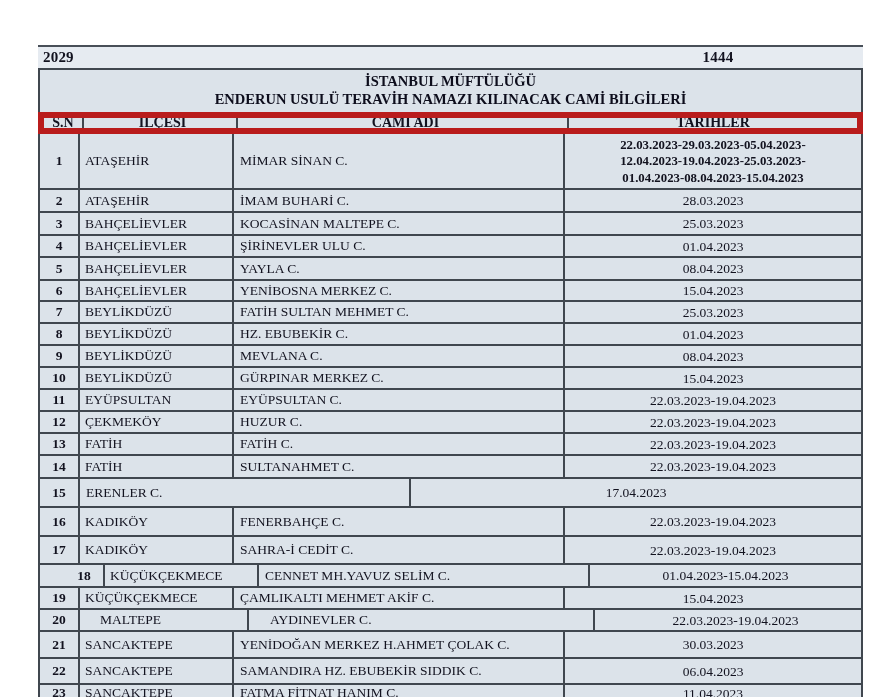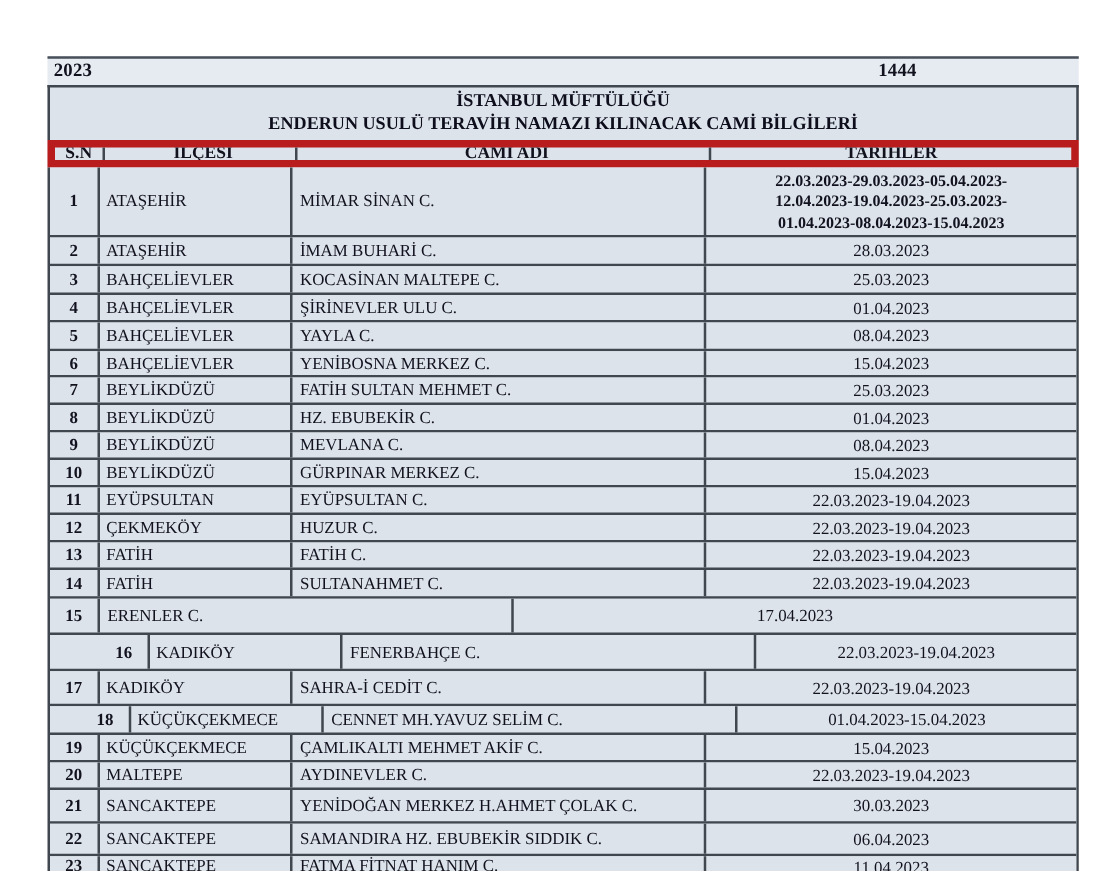--- a/index.html
+++ b/index.html
@@ -104,21 +104,21 @@
     line-height: 1.28;
   }
   .row.multi .c-dates { font-size: 12.8px; font-weight: bold; }
 </style>
 </head>
 <body>
 
 <div class="sheet">
 
   <div class="year-row">
-    <span class="year-left">2023</span>
+    <span class="year-left">2029</span>
     <span class="year-right">1444</span>
   </div>
 
   <div class="title-box">
     <div>İSTANBUL MÜFTÜLÜĞÜ</div>
     <div>ENDERUN USULÜ TERAVİH NAMAZI KILINACAK CAMİ BİLGİLERİ</div>
   </div>
 
   <div class="header-row">
     <div class="cell c-sn">S.N</div>
@@ -227,21 +227,21 @@
     <div class="cell c-mosque">SULTANAHMET C.</div>
     <div class="cell c-dates">22.03.2023-19.04.2023</div>
   </div>
 
   <div class="row" style="height: 29px;">
     <div class="cell c-sn">15</div>
     <div class="cell c-mosque">ERENLER C.</div>
     <div class="cell c-dates">17.04.2023</div>
   </div>
 
-  <div class="row" style="height: 29px; padding-left: 40px;">
+  <div class="row" style="height: 29px;">
     <div class="cell c-sn">16</div>
     <div class="cell c-district">KADIKÖY</div>
     <div class="cell c-mosque">FENERBAHÇE C.</div>
     <div class="cell c-dates">22.03.2023-19.04.2023</div>
   </div>
 
   <div class="row" style="height: 28px;">
     <div class="cell c-sn">17</div>
     <div class="cell c-district">KADIKÖY</div>
     <div class="cell c-mosque">SAHRA-İ CEDİT C.</div>
@@ -255,21 +255,21 @@
     <div class="cell c-dates">01.04.2023-15.04.2023</div>
   </div>
 
   <div class="row" style="height: 22px;">
     <div class="cell c-sn">19</div>
     <div class="cell c-district">KÜÇÜKÇEKMECE</div>
     <div class="cell c-mosque">ÇAMLIKALTI MEHMET AKİF C.</div>
     <div class="cell c-dates">15.04.2023</div>
   </div>
 
-  <div class="row" style="height: 22px;">
+  <div class="row" style="height: 22px; gap: 15px;">
     <div class="cell c-sn">20</div>
     <div class="cell c-district">MALTEPE</div>
     <div class="cell c-mosque">AYDINEVLER C.</div>
     <div class="cell c-dates">22.03.2023-19.04.2023</div>
   </div>
 
   <div class="row" style="height: 27px;">
     <div class="cell c-sn">21</div>
     <div class="cell c-district">SANCAKTEPE</div>
     <div class="cell c-mosque">YENİDOĞAN MERKEZ H.AHMET ÇOLAK C.</div>

